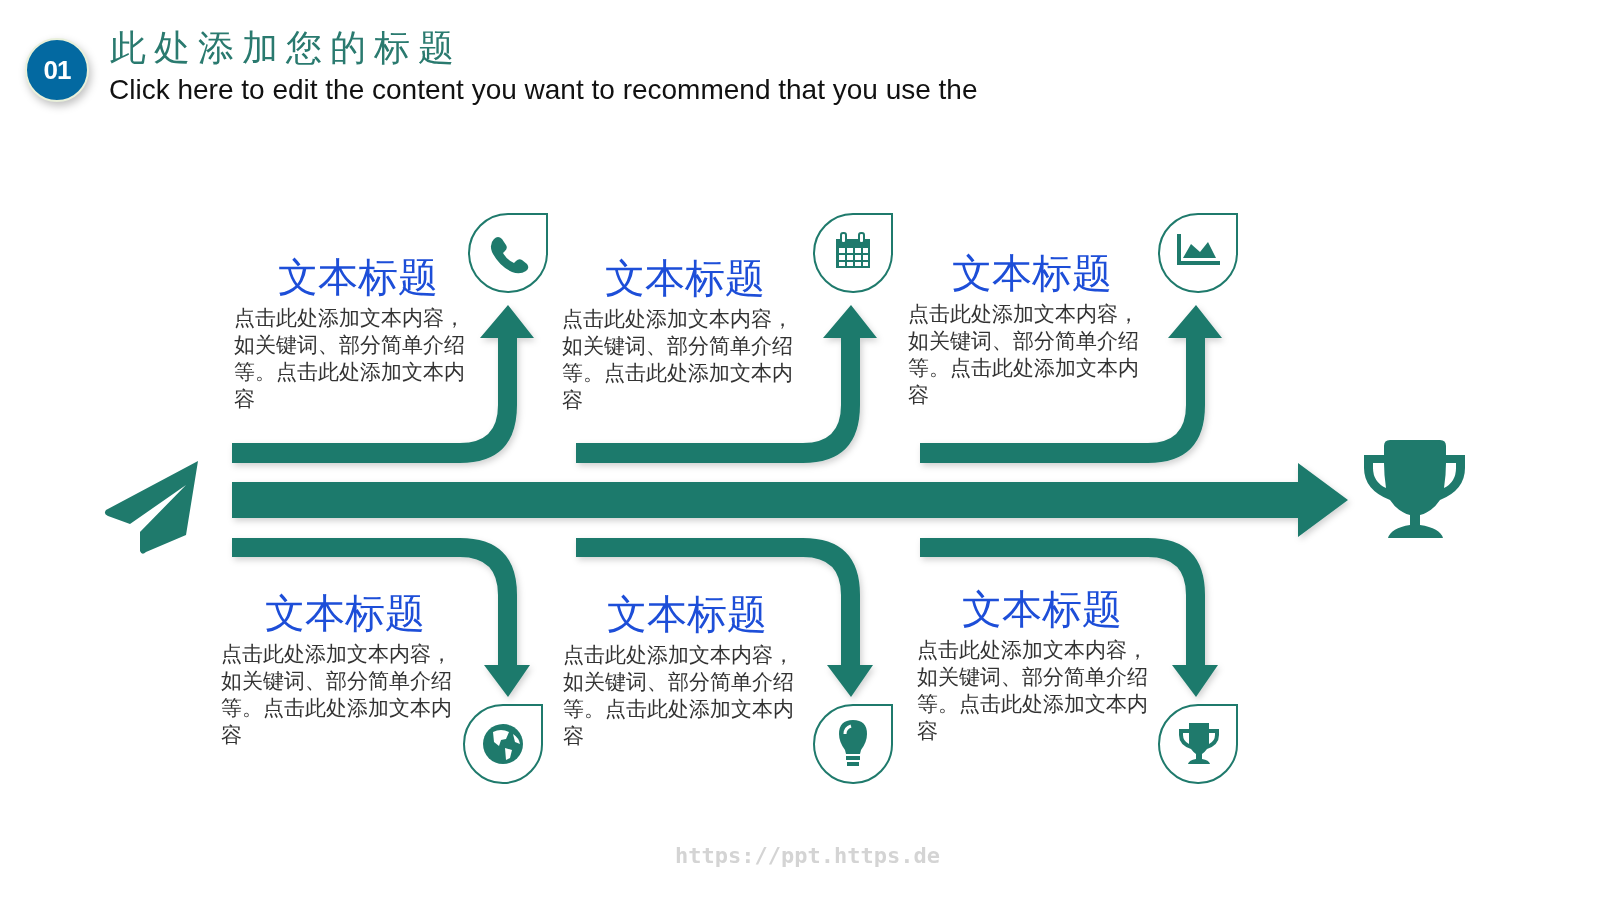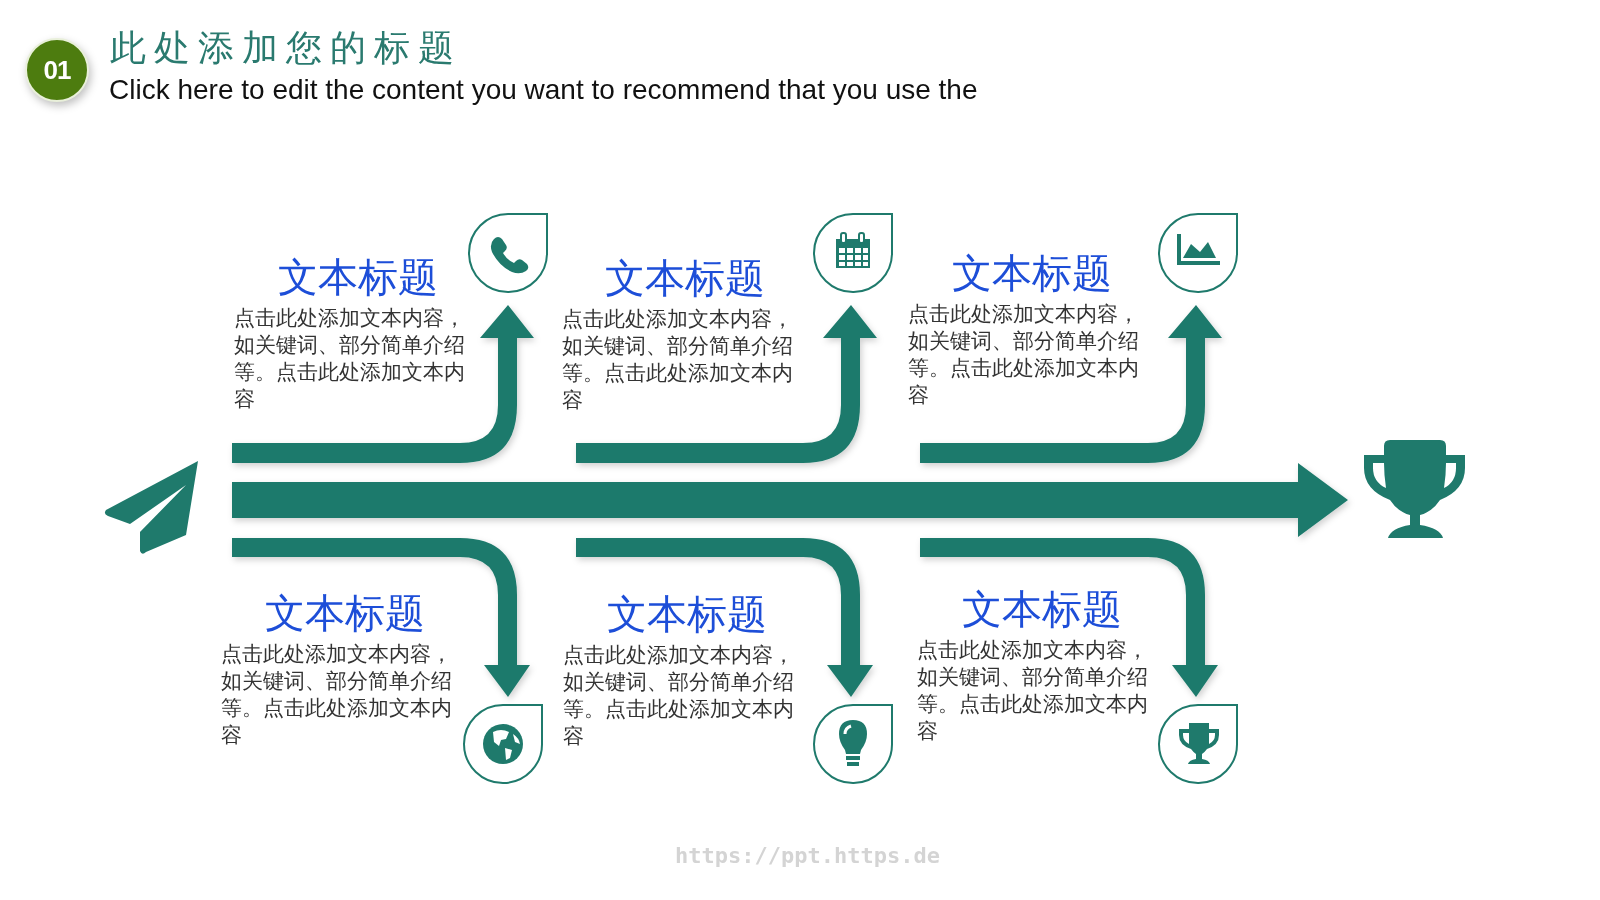--- a/index.html
+++ b/index.html
@@ -1,19 +1,19 @@
 <!DOCTYPE html>
 <html><head>
 <meta charset="utf-8">
 <style>
   html, body { margin:0; padding:0; }
   body { width:1600px; height:900px; background:#ffffff; position:relative; overflow:hidden;
          font-family:"DejaVu Sans","Liberation Sans",sans-serif; }
   .badge { position:absolute; left:25px; top:38px; width:60px; height:60px; border-radius:50%;
-           background:#4d7c0f; color:#fff; font-family:"Liberation Sans",sans-serif; font-weight:bold;
+           background:#0369a1; color:#fff; font-family:"Liberation Sans",sans-serif; font-weight:bold;
            font-size:26px; display:flex; align-items:center; justify-content:center;
            box-shadow:2px 4px 8px rgba(0,0,0,0.25); border:2px solid #e9f0da; letter-spacing:-1px; }
   .title-cn { position:absolute; left:110px; top:24px; font-family:"DejaVu Serif","Liberation Serif",serif;
               font-size:36px; color:#2a7a6f; letter-spacing:8px; }
   .subtitle { position:absolute; left:109px; top:74px; font-family:"Liberation Sans",sans-serif; font-size:28px; color:#111; }
   svg.stage { position:absolute; left:0; top:0; }
   .item-title { position:absolute; font-family:"DejaVu Serif","Liberation Serif",serif; font-size:40px;
                 color:#1d4ed8; width:260px; text-align:center; }
   .item-body { position:absolute; font-size:21px; line-height:27px; color:#333; width:250px; 
                font-family:"DejaVu Sans","Liberation Sans",sans-serif; }

